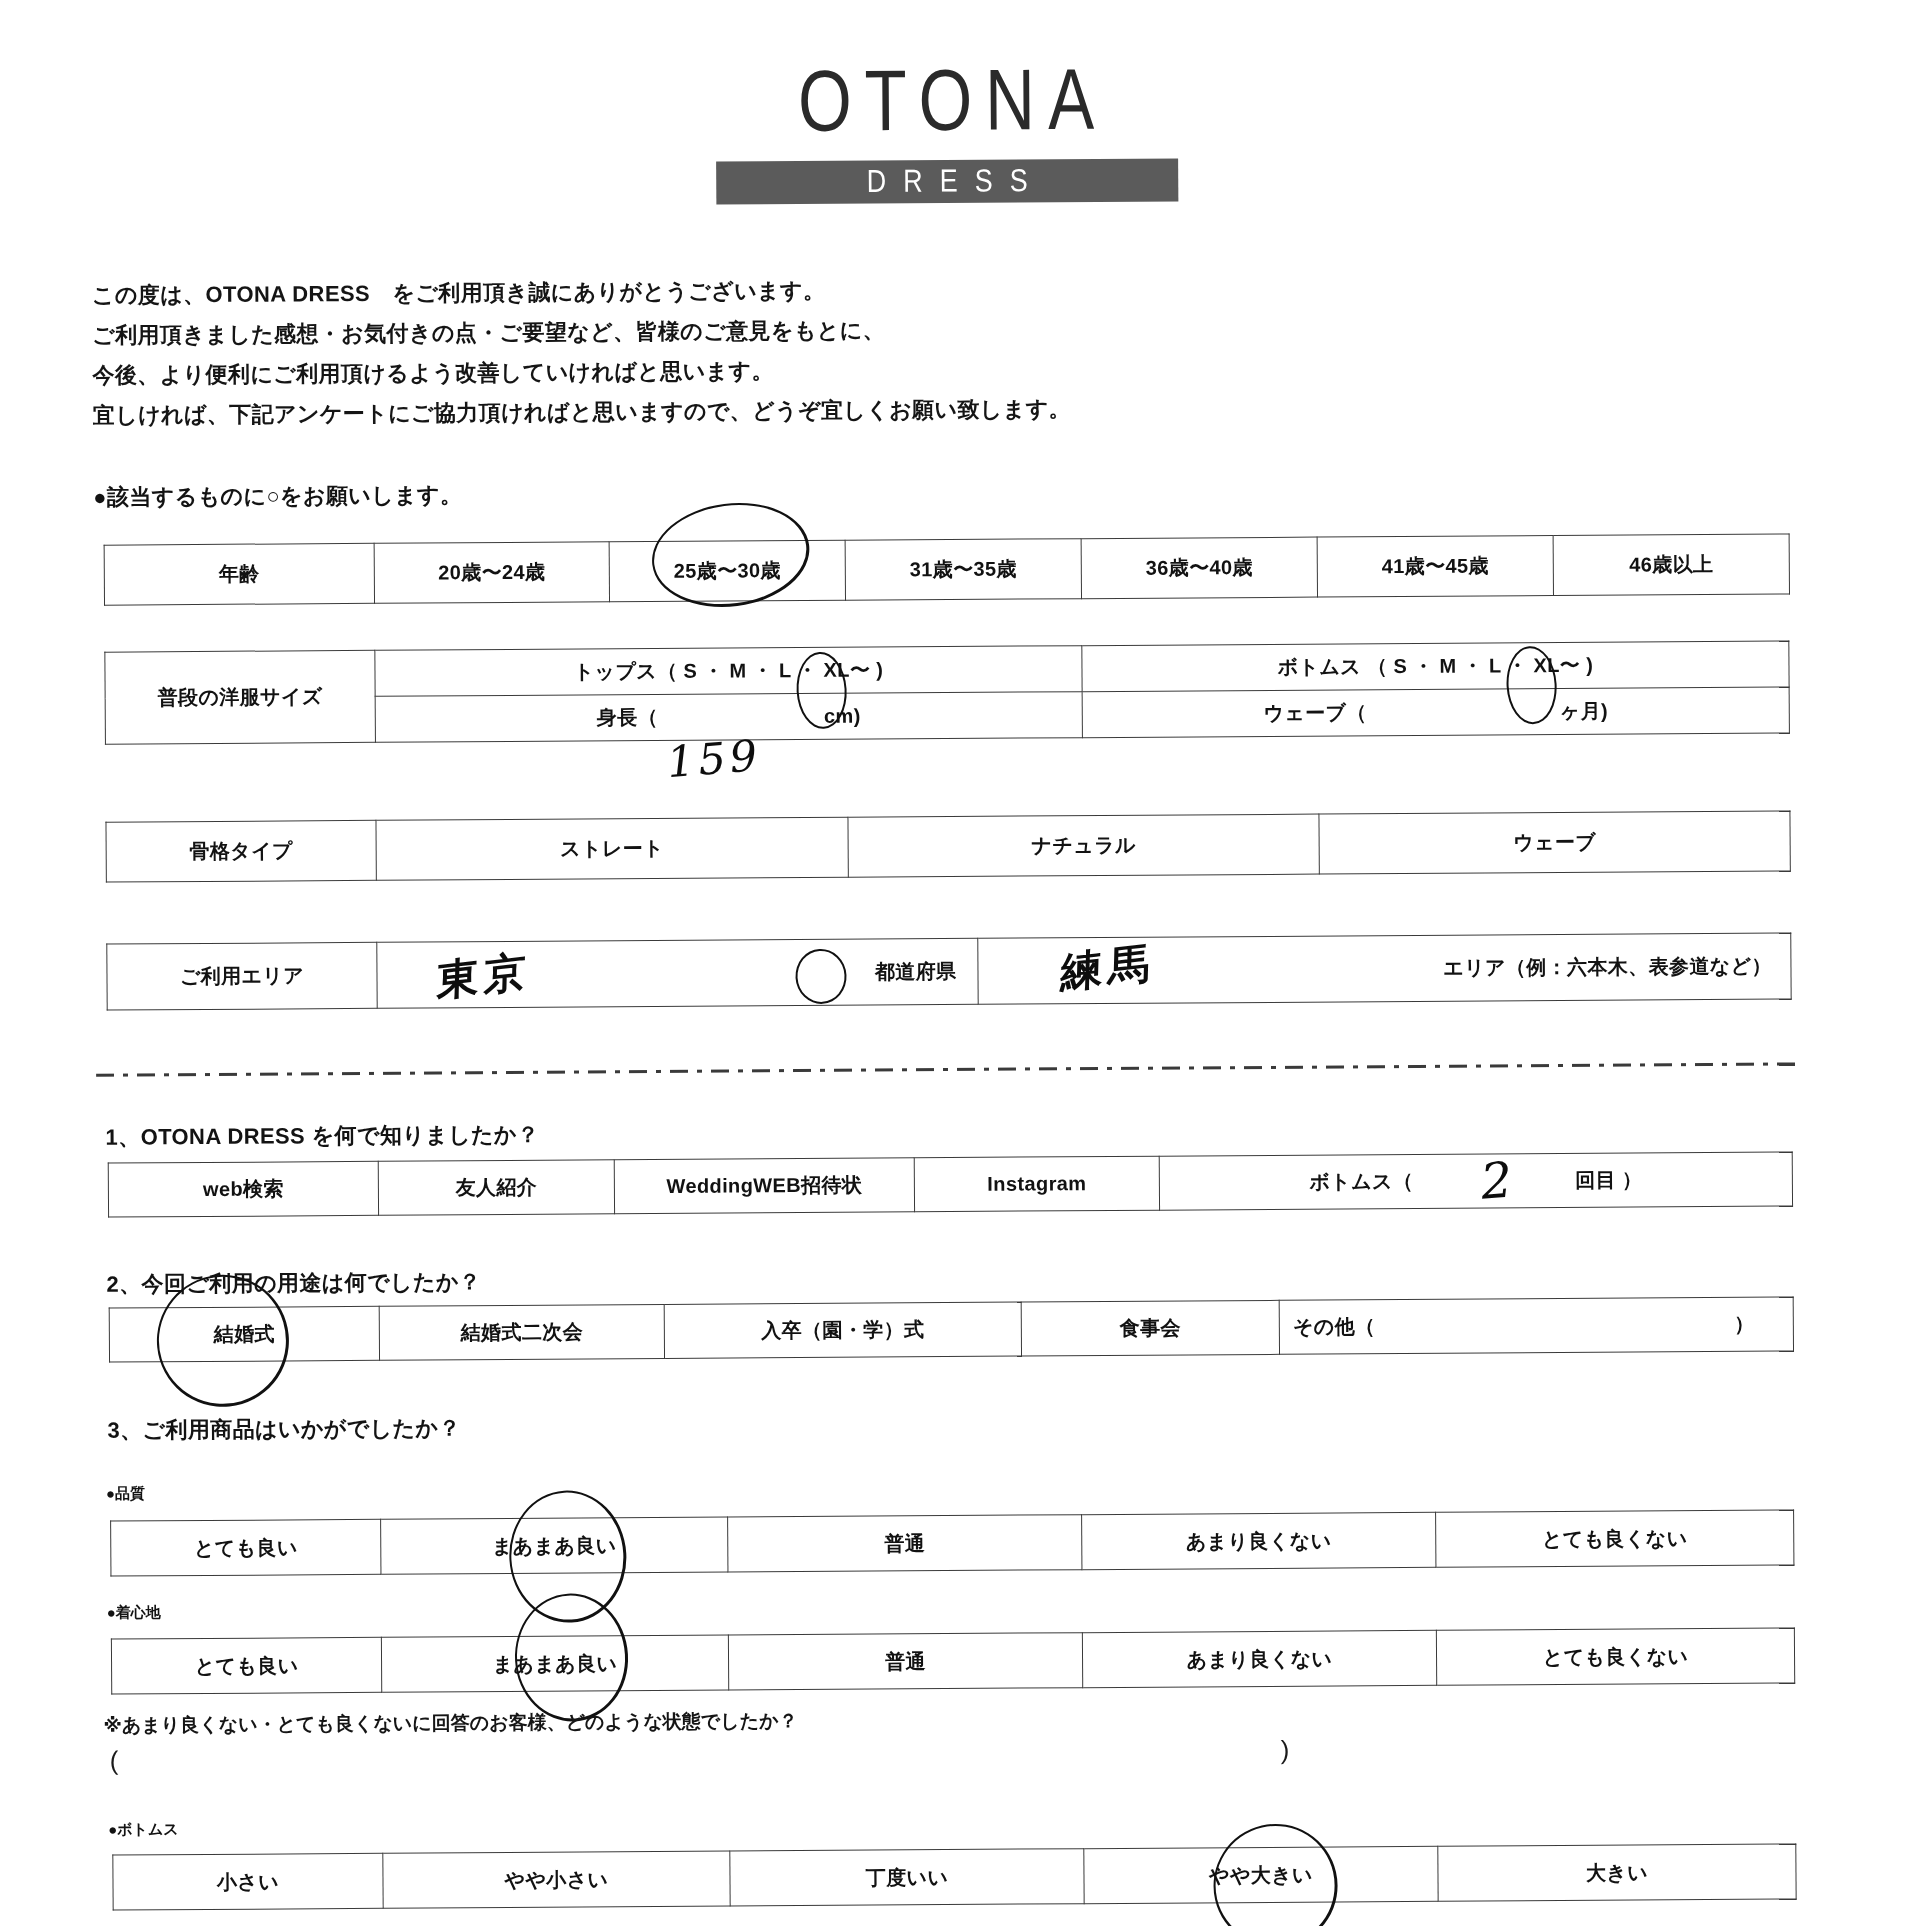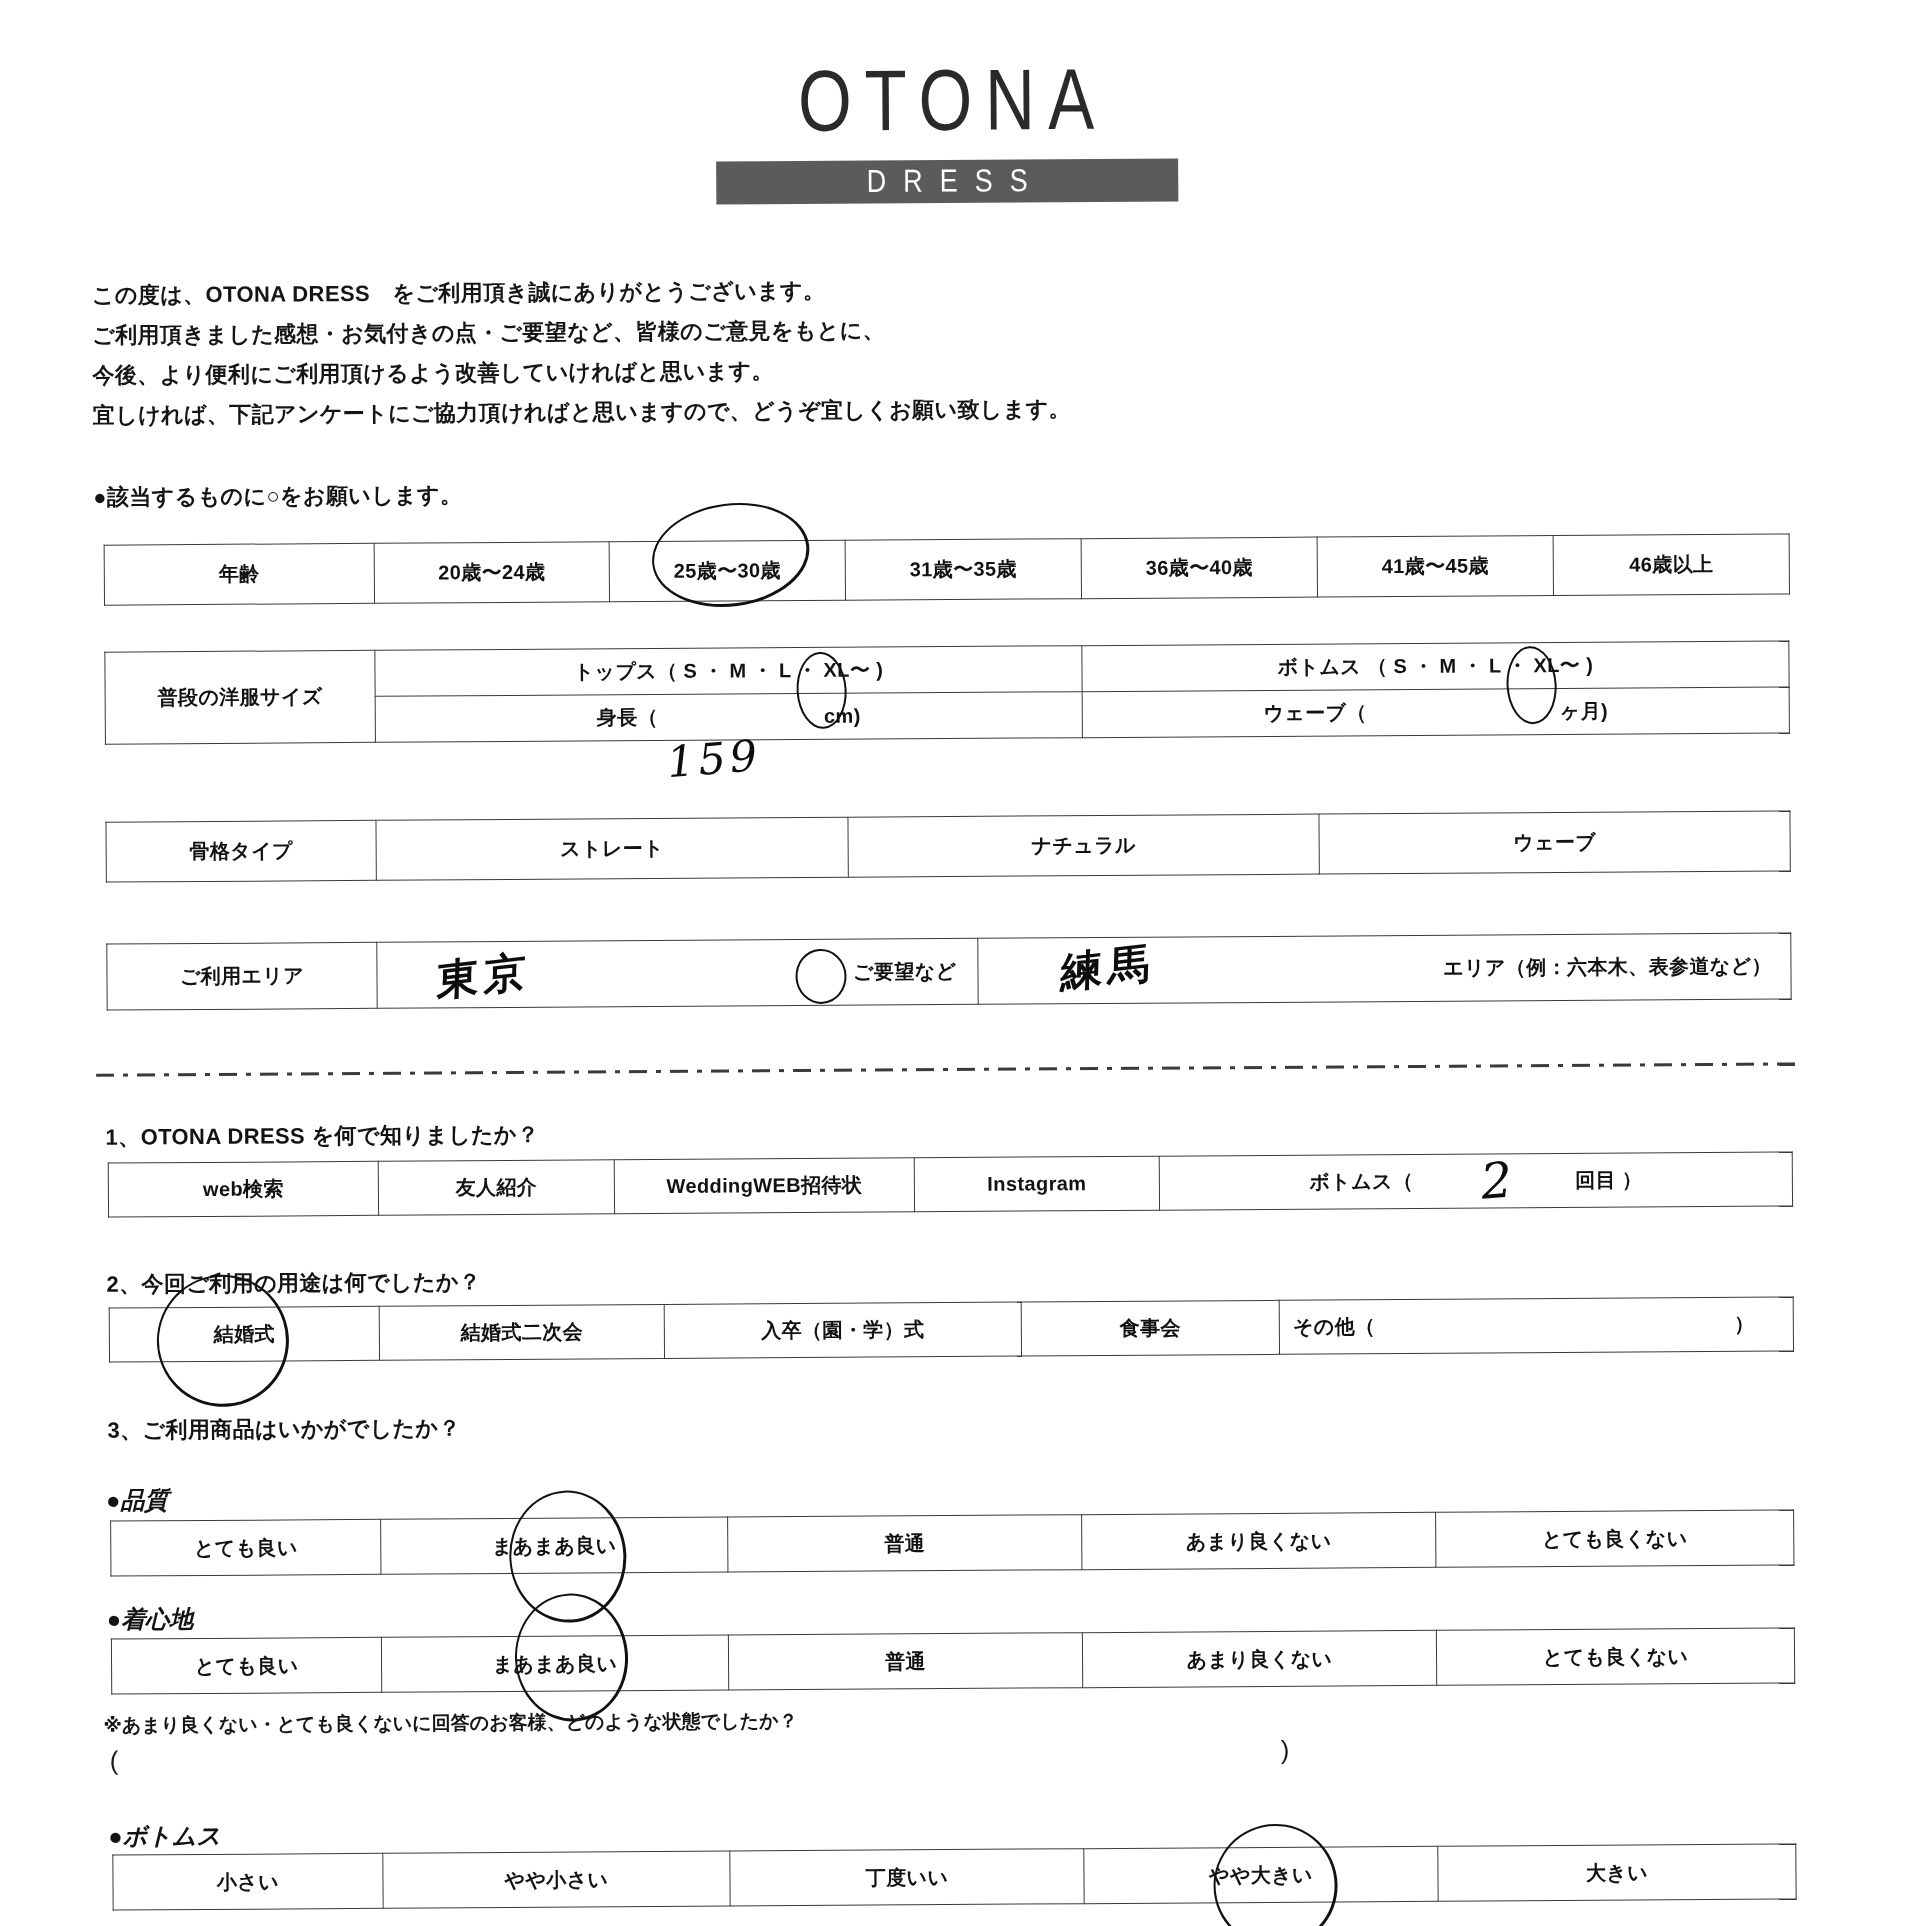--- a/index.html
+++ b/index.html
@@ -80,25 +80,24 @@
   .sec-head {
     position: absolute;
     font-size: 22px;
     font-weight: 700;
     letter-spacing: 0.4px;
     color: #131313;
     white-space: nowrap;
   }
   .sub-head {
     position: absolute;
-    font-size: 24px;
+    font-size: 15px;
     font-weight: 700;
     color: #131313;
     white-space: nowrap;
-    font-style: italic;
   }
   .note {
     position: absolute;
     font-size: 19px;
     font-weight: 700;
     color: #151515;
     white-space: nowrap;
   }
   .paren {
     position: absolute;
@@ -278,21 +277,21 @@
   <table class="tbl" style="left:109px; top:938px; width:1683px;">
     <colgroup>
       <col style="width:270px">
         <col style="width:601px">
         <col style="width:813px">
     </colgroup>
     <tbody>
         <tr>
       <td class="lbl" style="height:65px">ご利用エリア</td>
       <td style="text-align:right; padding-right:21px;">
-        <span>ご要望など</span>
+        <span>都道府県</span>
       </td>
       <td style="text-align:right; padding-right:18.5px;">
         <span>エリア（例：六本木、表参道など）</span>
       </td>
     </tr>
   </tbody>
     </table>
 
   <div class="hw hw-kanji" style="left:439px; top:945px;">東京</div>
   <div class="hw hw-kanji" style="left:1063px; top:941px;">練馬</div>

